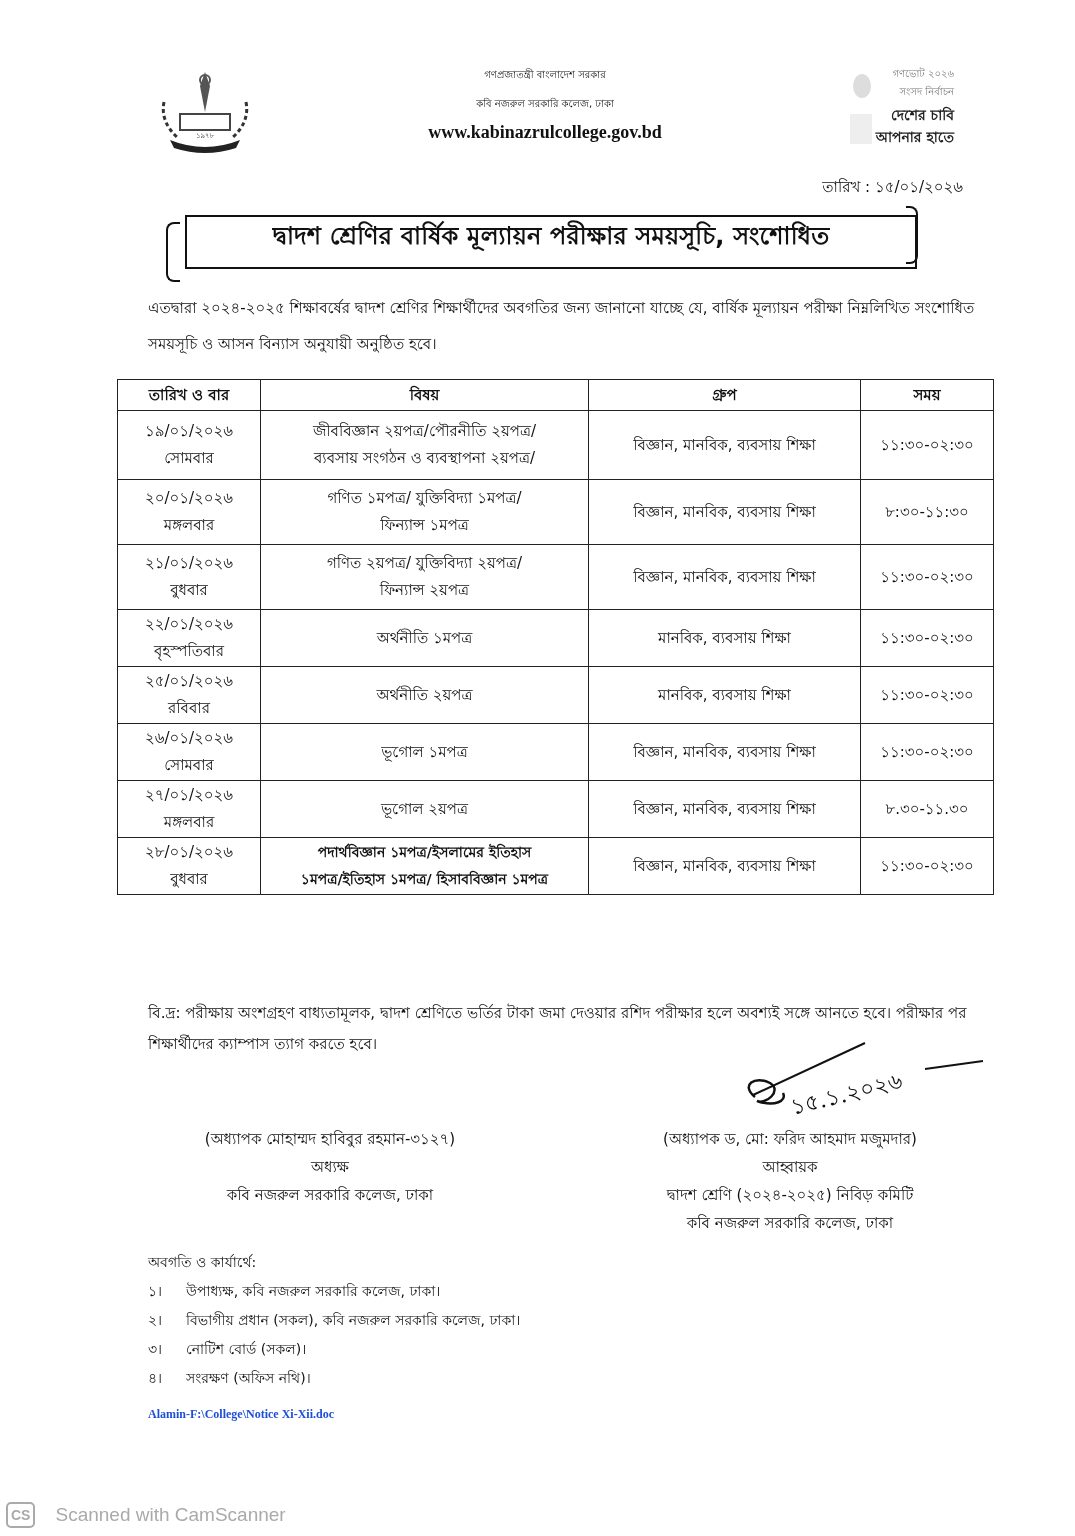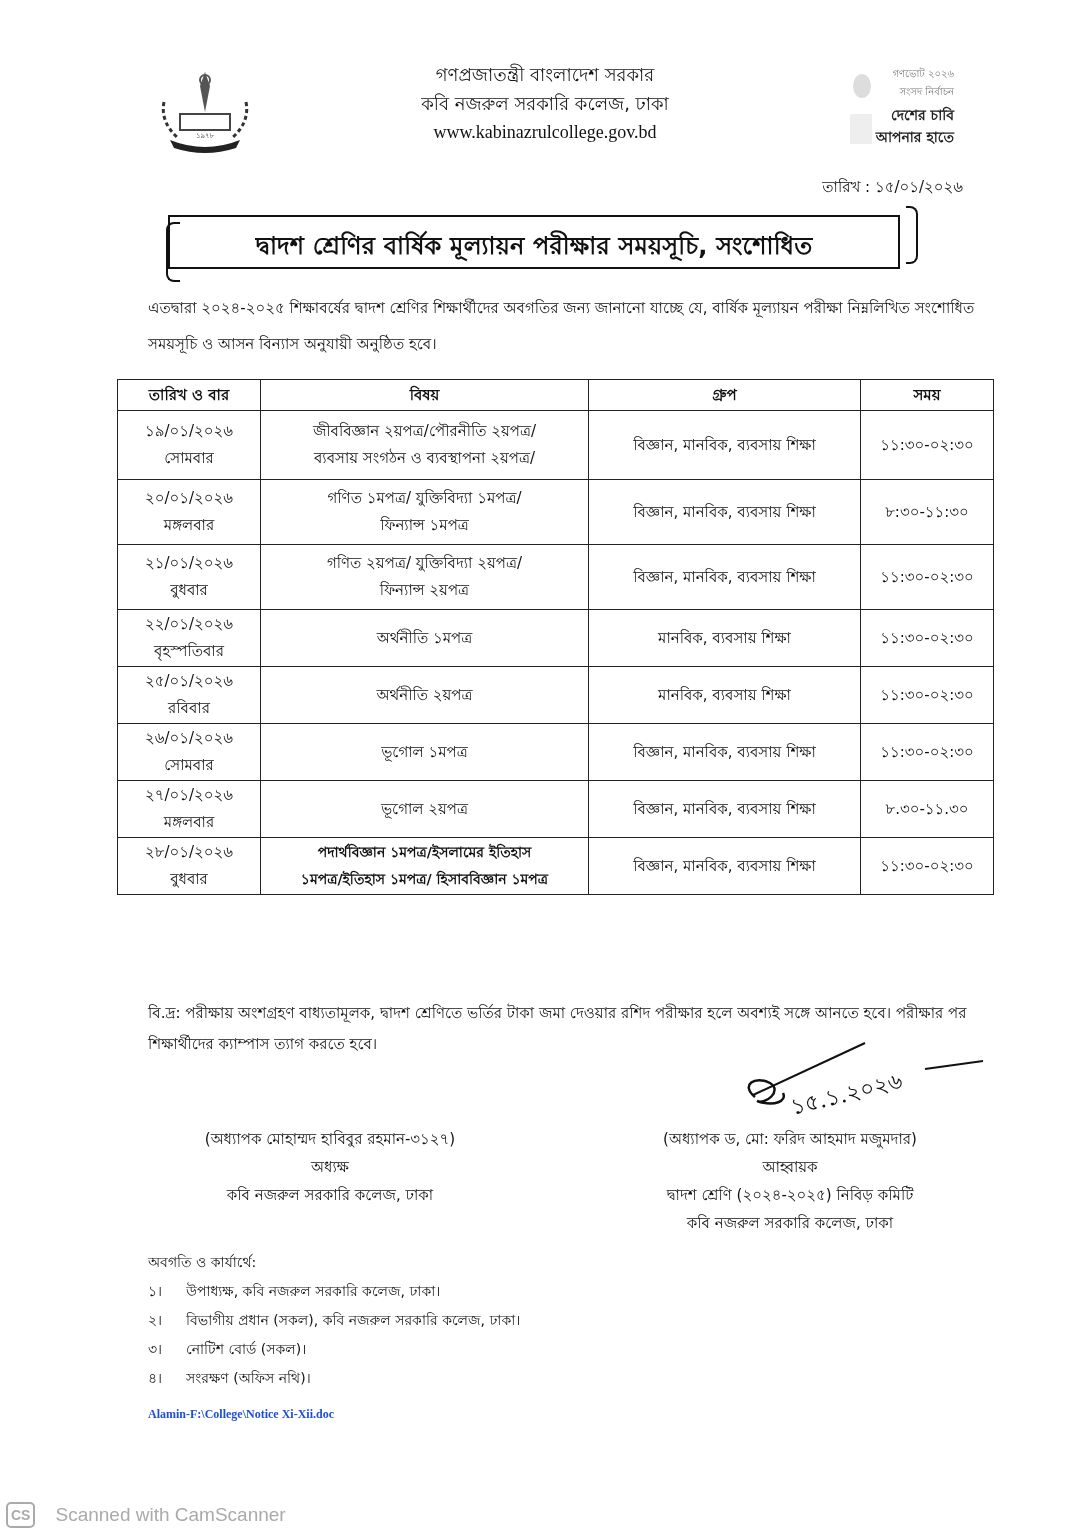--- a/index.html
+++ b/index.html
@@ -4,30 +4,30 @@
 <style>
   html, body { margin: 0; padding: 0; }
   body {
     width: 1075px; height: 1536px; background: #ffffff; position: relative; overflow: hidden;
     font-family: "DejaVu Sans", "Liberation Sans", sans-serif; color: #111;
   }
   .abs { position: absolute; }
   
   .crest { left: 150px; top: 62px; width: 110px; height: 92px; }
   .header-block { left: 370px; top: 60px; width: 350px; text-align: center; }
-  .header-block div { font-size: 18px; line-height: 29px; }
-  .header-block .url { font-family: "Liberation Serif", serif; font-size: 18px; }
+  .header-block div { font-size: 10px; line-height: 29px; }
+  .header-block .url { font-family: "Liberation Serif", serif; font-size: 18px; font-weight: bold; }
   .election { left: 848px; top: 64px; width: 110px; height: 96px; }
   .election .e-small { position: absolute; right: 4px; font-size: 10px; color: #777; white-space: nowrap; }
   .election .e-big { position: absolute; right: 4px; font-size: 14px; font-weight: bold; color: #222; white-space: nowrap; }
   .date-line { right: 112px; top: 175px; font-size: 15px; }
   
   .title-box {
-    left: 168px; top: 215px; width: 728px; height: 50px;
-    border: 2px solid #111; display: flex; align-items: flex-end; justify-content: center;
+    left: 185px; top: 215px; width: 728px; height: 50px;
+    border: 2px solid #111; display: flex; align-items: flex-start; justify-content: center;
   }
   .title-box span { font-size: 24px; font-weight: bold; letter-spacing: 0.2px; }
   .scroll-left { left: 166px; top: 222px; width: 12px; height: 56px; border: 2px solid #111; border-right: none; border-radius: 8px 0 0 8px; }
   .scroll-right { left: 906px; top: 206px; width: 10px; height: 54px; border: 2px solid #111; border-left: none; border-radius: 0 8px 8px 0; }
   
   .intro { left: 148px; top: 290px; width: 830px; font-size: 15px; line-height: 36px; }
   
   table.schedule {
     position: absolute; left: 117px; top: 379px; width: 876px;
     border-collapse: collapse; table-layout: fixed;

